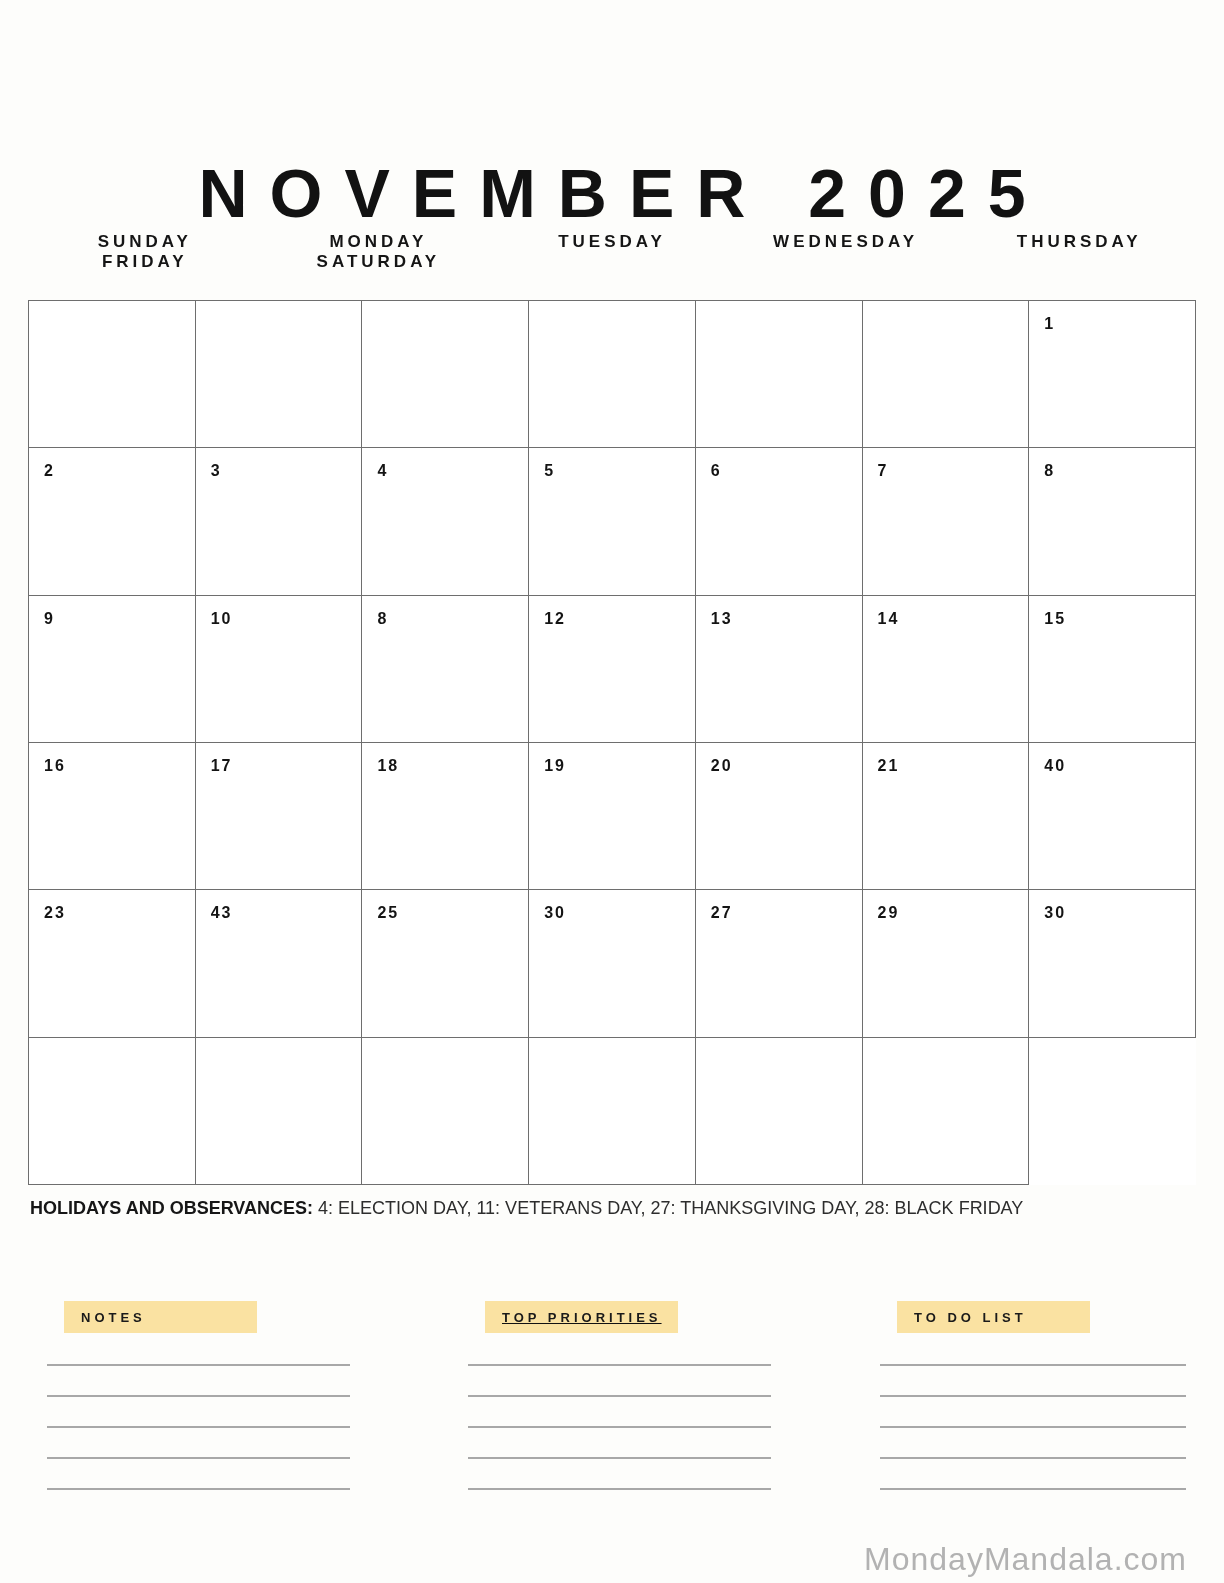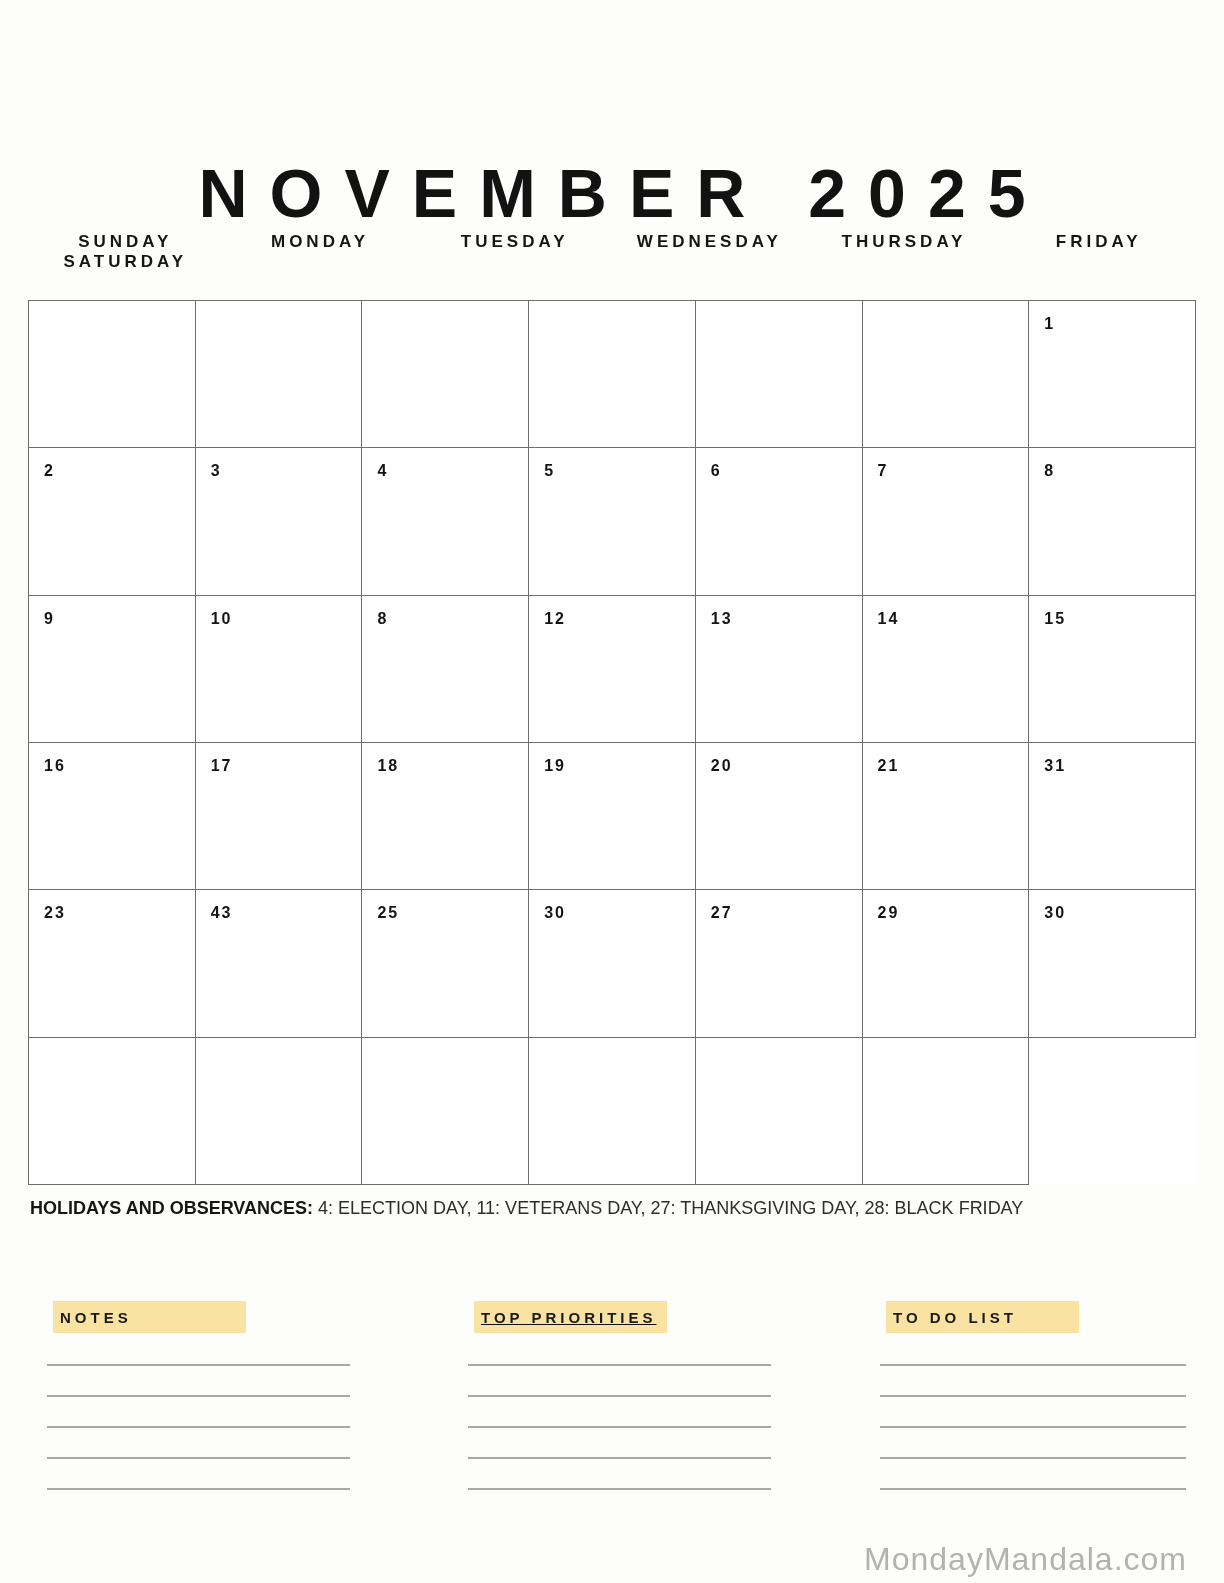--- a/index.html
+++ b/index.html
@@ -29,21 +29,21 @@
     margin-top: 42px;
   }
 
   
   .weekday-row {
     position: absolute;
     top: 232px;
     left: 28px;
     width: 1168px;
     display: grid;
-    grid-template-columns: repeat(6, 1fr);
+    grid-template-columns: repeat(5, 1fr);
   }
   .weekday {
     text-align: center;
     font-size: 17px;
     font-weight: bold;
     letter-spacing: 4px;
     color: #151515;
     white-space: nowrap;
   }
 
@@ -97,25 +97,25 @@
   }
   .section { position: absolute; top: 0; }
   .section-notes      { left: 47px;  width: 303px; }
   .section-priorities { left: 468px; width: 303px; text-decoration: underline; }
   .section-todo       { left: 880px; width: 306px; }
   .section-label {
     display: flex;
     align-items: center;
     width: 193px;
     height: 32px;
-    margin-left: 6px;
+    margin-left: 17px;
     margin-top: 6px;
-    padding-left: 7px;
+    padding-left: 17px;
     background: #fae2a2;
-    font-size: 15px;
+    font-size: 13px;
     font-weight: bold;
     letter-spacing: 4px;
     color: #1a1a1a;
     white-space: nowrap;
   }
   .section-lines { margin-top: 31px; }
   .rule-line {
     height: 2px;
     width: 100%;
     background: #a8a8a8;
@@ -168,21 +168,21 @@
     <div class="day-cell"><span class="day-number">12</span></div>
     <div class="day-cell"><span class="day-number">13</span></div>
     <div class="day-cell"><span class="day-number">14</span></div>
     <div class="day-cell"><span class="day-number">15</span></div>
     <div class="day-cell"><span class="day-number">16</span></div>
     <div class="day-cell"><span class="day-number">17</span></div>
     <div class="day-cell"><span class="day-number">18</span></div>
     <div class="day-cell"><span class="day-number">19</span></div>
     <div class="day-cell"><span class="day-number">20</span></div>
     <div class="day-cell"><span class="day-number">21</span></div>
-    <div class="day-cell"><span class="day-number">31</span></div>
+    <div class="day-cell"><span class="day-number">40</span></div>
     <div class="day-cell"><span class="day-number">23</span></div>
     <div class="day-cell"><span class="day-number">43</span></div>
     <div class="day-cell"><span class="day-number">25</span></div>
     <div class="day-cell"><span class="day-number">30</span></div>
     <div class="day-cell"><span class="day-number">27</span></div>
     <div class="day-cell"><span class="day-number">29</span></div>
     <div class="day-cell"><span class="day-number">30</span></div>
     <div class="day-cell"></div>
     <div class="day-cell"></div>
     <div class="day-cell"></div>

